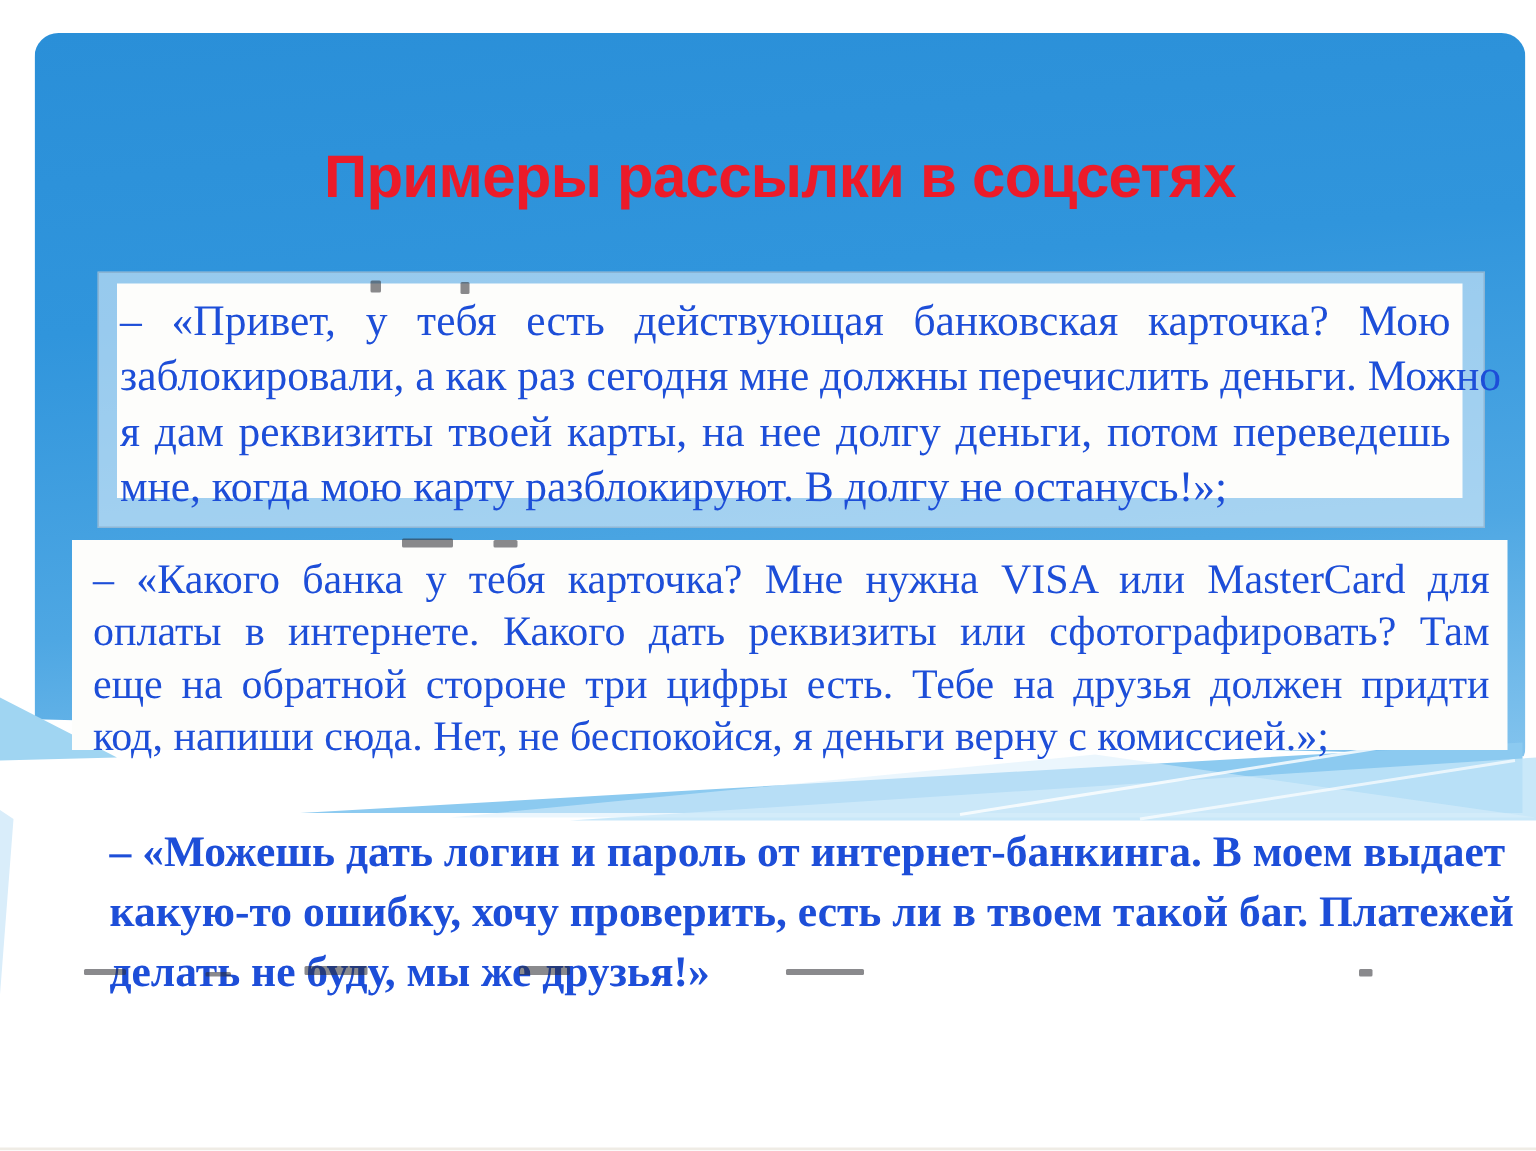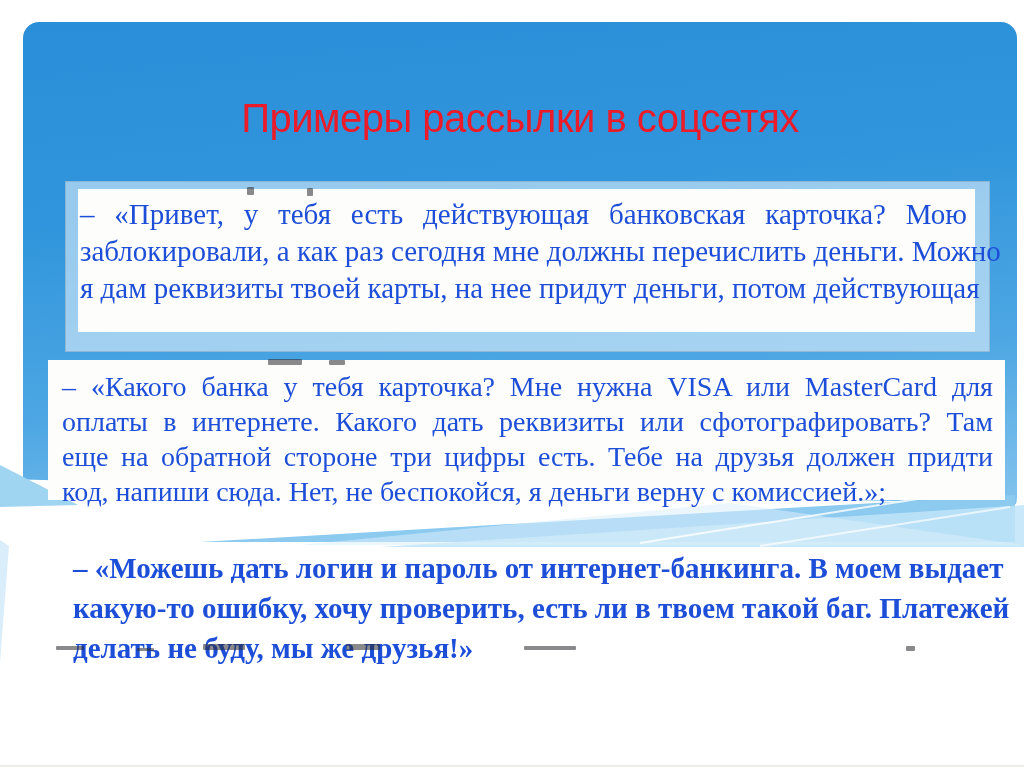--- a/index.html
+++ b/index.html
@@ -29,21 +29,21 @@
     z-index: 2;
     pointer-events: none;
   }
   
   .slide-title {
     position: absolute;
     left: 23px; top: 96px;
     width: 994px;
     text-align: center;
     font-size: 40px;
-    font-weight: normal;
+    font-weight: bold;
     letter-spacing: -0.5px;
     color: #ec1b29;
     z-index: 4;
   }
   
   .backing-sheet {
     position: absolute;
     left: 65px; top: 181px;
     width: 925px; height: 171px;
     background: rgba(255,255,255,0.5);
@@ -116,21 +116,22 @@
   <line x1="760" y1="101" x2="1010" y2="62" stroke="#ffffff" stroke-width="2" opacity="0.7"></line>
 </svg>
 
 <div class="slide-title">Примеры рассылки в соцсетях</div>
 
 <div class="backing-sheet"></div>
 
 <div class="quote-box" id="quote-box-1">
   <div class="qline">– «Привет, у тебя есть действующая банковская карточка? Мою</div>
   <div class="qline">заблокировали, а как раз сегодня мне должны перечислить деньги. Можно</div>
-  <div class="qline">я дам реквизиты твоей карты, на нее придут деньги, потом действующая</div>
+  <div class="qline">я дам реквизиты твоей карты, на нее долгу деньги, потом переведешь</div>
+  <div class="qline last">мне, когда мою карту разблокируют. В долгу не останусь!»;</div>
 </div>
 
 <div class="quote-box" id="quote-box-2">
   <div class="qline">– «Какого банка у тебя карточка? Мне нужна VISA или MasterCard для</div>
   <div class="qline">оплаты в интернете. Какого дать реквизиты или сфотографировать? Там</div>
   <div class="qline">еще на обратной стороне три цифры есть. Тебе на друзья должен придти</div>
   <div class="qline last">код, напиши сюда. Нет, не беспокойся, я деньги верну с комиссией.»;</div>
 </div>
 
 <div class="quote-box" id="quote-box-3">

